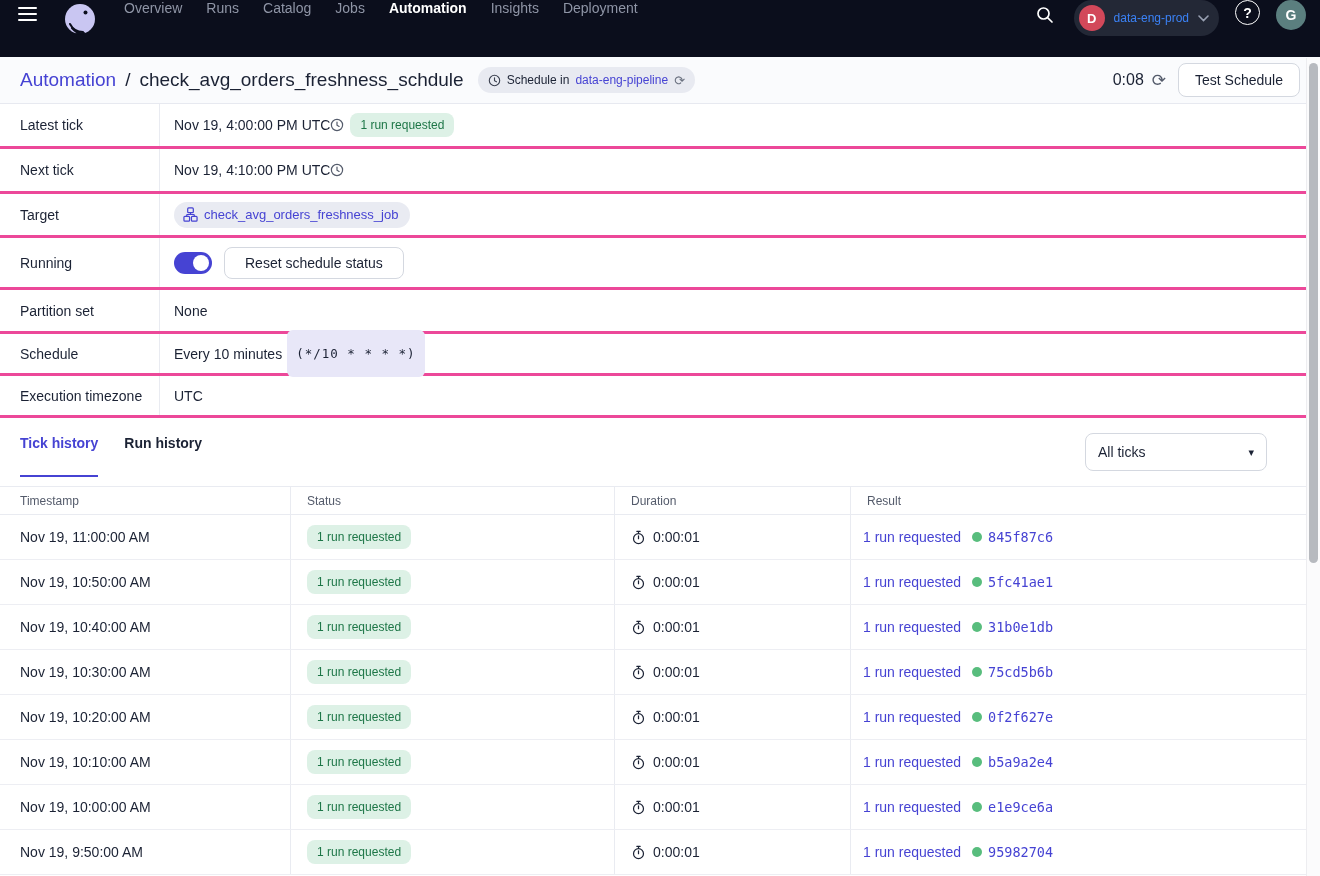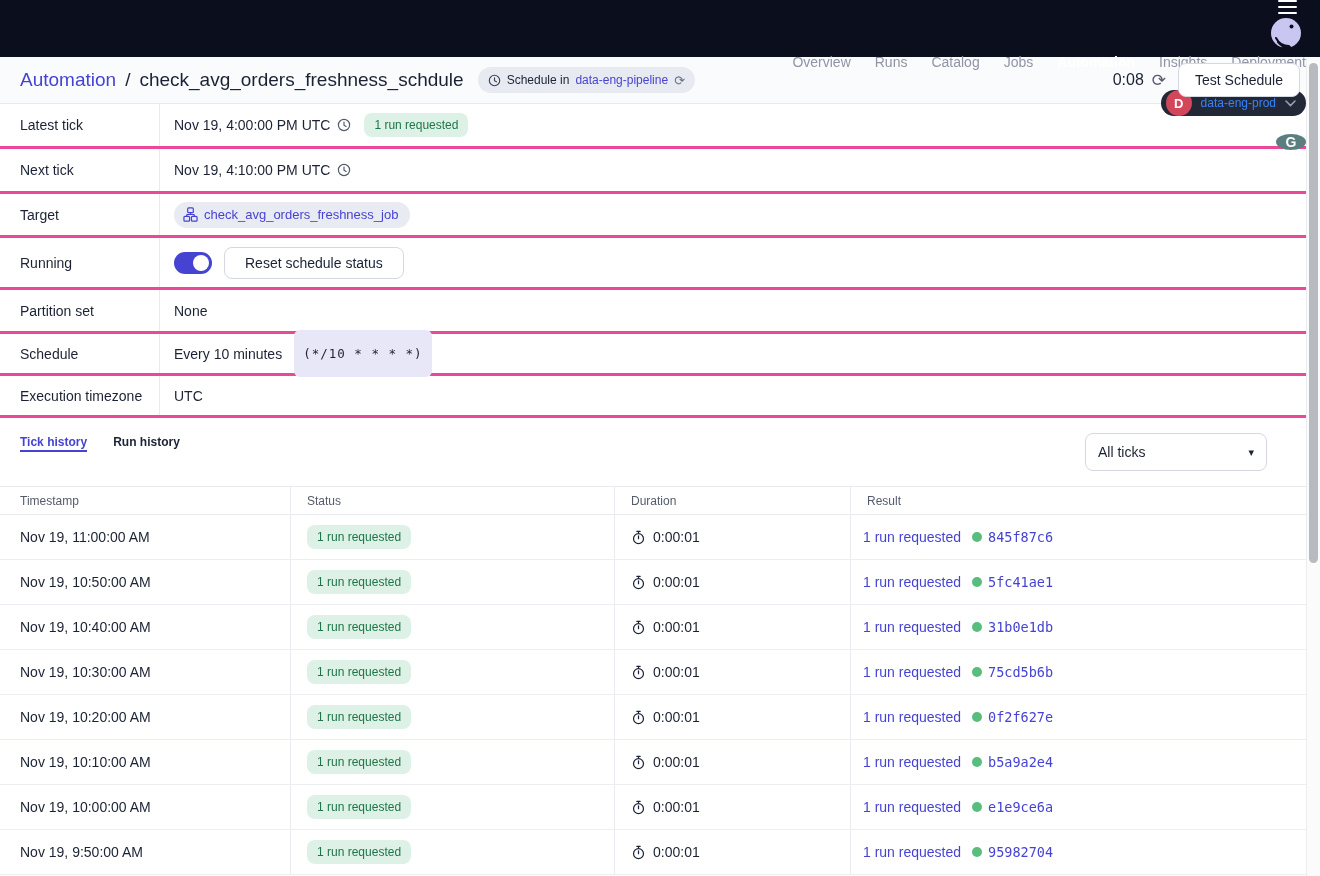--- a/index.html
+++ b/index.html
@@ -1,20 +1,20 @@
 <!DOCTYPE html>
 <html><head>
 <meta charset="utf-8">
 <style>
   * { margin:0; padding:0; box-sizing:border-box; }
   html,body { width:1320px; height:876px; overflow:hidden; background:#fff;
     font-family:"Liberation Sans", sans-serif; color:#1b2234; }
 
   
-  .topnav { height:57px; background:#0b0e1c; display:flex; align-items:flex-end; padding:0 14px;flex-direction:column; }
+  .topnav { height:57px; background:#0b0e1c; display:flex; align-items:flex-start; padding:0 14px; }
   .hamburger { width:28px; height:28px; display:flex; flex-direction:column; justify-content:center; gap:4px; cursor:pointer; margin-left:4px; }
   .hamburger span { display:block; width:19px; height:2px; background:#fff; border-radius:1px; }
   .logo { width:40px; height:40px; margin-left:14px; cursor:pointer; }
   .mainnav { display:flex; align-items:center; gap:24px; margin-left:24px; }
   .mainnav a { font-size:14px; color:#8f95a6; text-decoration:none; cursor:pointer; }
   .mainnav a.active { color:#ffffff; font-weight:700; }
   .spacer { flex:1; }
   .iconbtn { width:30px; height:30px; display:flex; align-items:center; justify-content:center; cursor:pointer; }
   .ws-pill { height:36px; background:#232836; border-radius:18px; display:flex; align-items:center; padding:0 10px 0 5px; gap:9px; margin-left:14px; cursor:pointer; }
   .ws-initial { width:26px; height:26px; border-radius:50%; background:#d2485a; color:#fff; font-size:13px; font-weight:700; display:flex; align-items:center; justify-content:center; }
@@ -31,32 +31,32 @@
   .sched-badge a { color:#4643d3; text-decoration:none; cursor:pointer; }
   .sync-glyph { color:#6b7280; font-size:13px; line-height:1; cursor:pointer; }
   .countdown { font-size:16px; color:#1b2234; }
   .refresh-glyph { font-size:17px; color:#545b6b; margin:0 12px 0 8px; cursor:pointer; line-height:1; }
   .btn { background:#fff; border:1px solid #d4d8e0; border-radius:8px; font-size:14px; font-weight:500; color:#1b2234; padding:8px 16px; cursor:pointer; font-family:inherit; }
 
   
   .details { width:1306px; }
   .drow { display:flex; align-items:stretch; border-bottom:3px solid #ec4899; }
   .dlabel { width:160px; flex:0 0 160px; border-right:1px solid #e9ebf1; display:flex; align-items:center; padding-left:20px; font-size:14px; }
-  .dvalue { display:flex; align-items:center; padding-left:14px; gap:7px; font-size:14px; }
+  .dvalue { display:flex; align-items:center; padding-left:14px; font-size:14px; }
   .pill-green { background:#ddf1e6; color:#1d7647; font-size:12px; padding:5px 10px; border-radius:8px; white-space:nowrap; }
   .job-pill { background:#e9ebf2; border-radius:13px; height:26px; display:flex; align-items:center; gap:6px; padding:0 12px 0 9px; cursor:pointer; }
   .job-pill a { color:#4643d3; font-size:13px; text-decoration:none; }
   .toggle { width:38px; height:22px; border-radius:11px; background:#4643d3; position:relative; cursor:pointer; }
   .toggle .knob { position:absolute; top:3px; left:19px; width:16px; height:16px; border-radius:50%; background:#fff; }
   .cron-pill { background:#e8e7f8; border-radius:6px; padding:16px 9px; font-family:"DejaVu Sans Mono", monospace; font-size:12.5px; color:#1b2234; letter-spacing:1px; margin-left:5px; }
 
   
   .tabsbar { height:68px; padding:0 20px; display:flex; justify-content:space-between; width:1306px; }
   .tabs { display:flex; gap:26px; padding-top:17px; }
-  .tab { font-size:12px; font-weight:700; color:#1b2234; padding-bottom:1px; cursor:pointer; align-self:flex-start; }
+  .tab { font-size:14px; font-weight:700; color:#1b2234; padding-bottom:24px; cursor:pointer; align-self:flex-start; }
   .tab.active { color:#4643d3; border-bottom:2px solid #4643d3; }
   .select { margin-top:15px; width:182px; height:38px; border:1px solid #d4d8e0; border-radius:8px; background:#fff; display:flex; align-items:center; justify-content:space-between; padding:0 12px; font-size:14px; cursor:pointer; margin-right:19px; }
   .select .caret { font-size:11px; color:#1b2234; }
 
   
   .table { width:1306px; border-top:1px solid #e9ebf1; }
   .thead, .trow { display:grid; grid-template-columns:290px 324px 236px 1fr; align-items:center; }
   .thead { height:28px; border-bottom:1px solid #e9ebf1; }
   .th { font-size:12px; color:#545b6b; padding-left:16px; height:100%; display:flex; align-items:center; }
   .th.c1 { padding-left:20px; }

